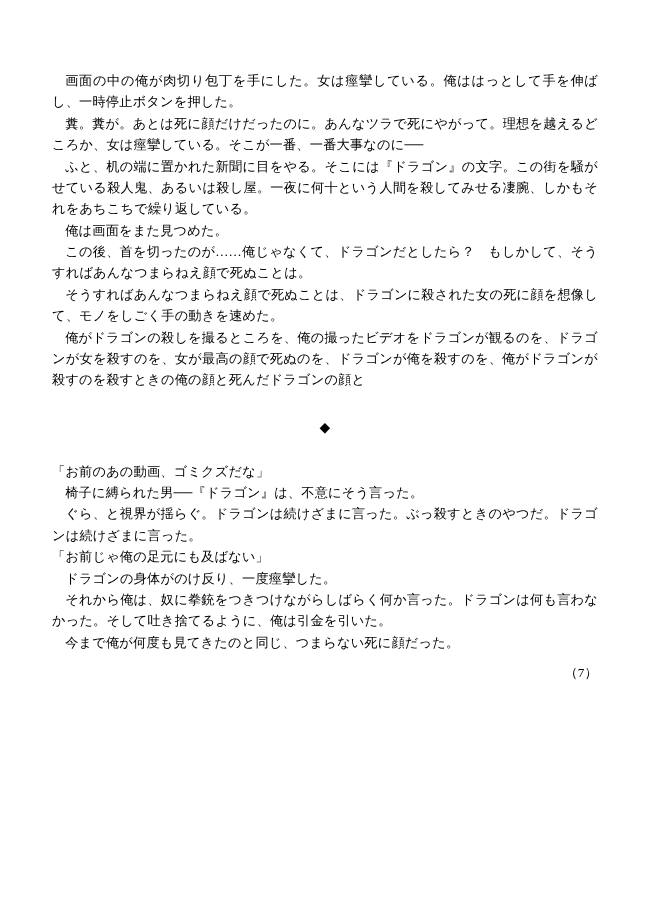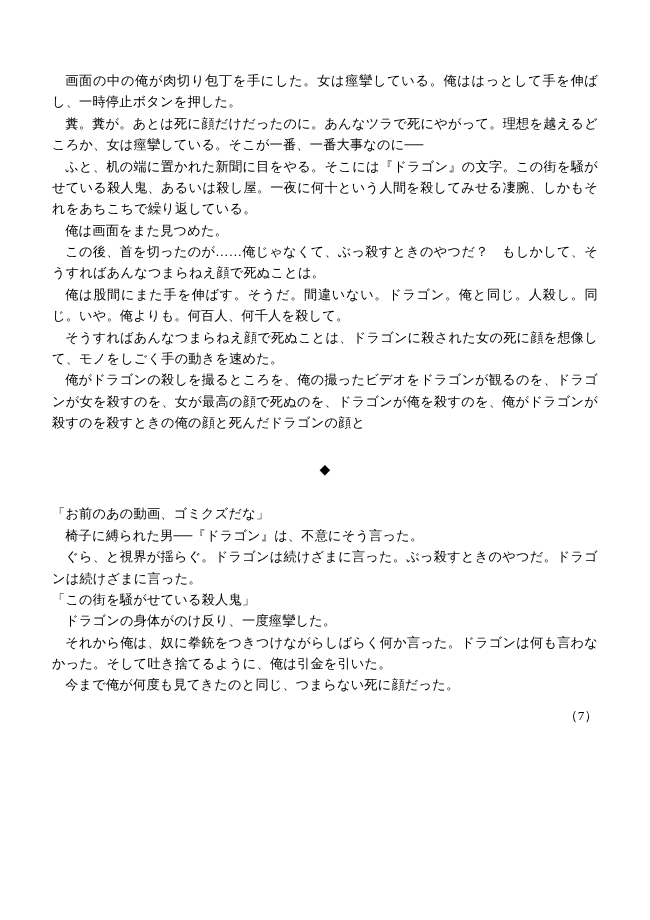--- a/index.html
+++ b/index.html
@@ -61,33 +61,32 @@
 </head>
 <body>
 
 <div class="page">
 
   <div class="body-text block-upper">
     <p class="para">画面の中の俺が肉切り包丁を手にした。女は痙攣している。俺ははっとして手を伸ばし、一時停止ボタンを押した。</p>
     <p class="para">糞。糞が。あとは死に顔だけだったのに。あんなツラで死にやがって。理想を越えるどころか、女は痙攣している。そこが一番、一番大事なのに──</p>
     <p class="para">ふと、机の端に置かれた新聞に目をやる。そこには『ドラゴン』の文字。この街を騒がせている殺人鬼、あるいは殺し屋。一夜に何十という人間を殺してみせる凄腕、しかもそれをあちこちで繰り返している。</p>
     <p class="para">俺は画面をまた見つめた。</p>
-    <p class="para">この後、首を切ったのが……俺じゃなくて、ぶっ殺すときのやつだ？　もしかして、そうすればあんなつまらねえ顔で死ぬことは。</p>
-    <p class="para">俺は股間にまた手を伸ばす。そうだ。間違いない。ドラゴン。俺と同じ。人殺し。同じ。いや。俺よりも。何百人、何千人を殺して。</p>
+    <p class="para">この後、首を切ったのが……俺じゃなくて、ドラゴンだとしたら？　もしかして、そうすればあんなつまらねえ顔で死ぬことは。</p>
     <p class="para">そうすればあんなつまらねえ顔で死ぬことは、ドラゴンに殺された女の死に顔を想像して、モノをしごく手の動きを速めた。</p>
     <p class="para">俺がドラゴンの殺しを撮るところを、俺の撮ったビデオをドラゴンが観るのを、ドラゴンが女を殺すのを、女が最高の顔で死ぬのを、ドラゴンが俺を殺すのを、俺がドラゴンが殺すのを殺すときの俺の顔と死んだドラゴンの顔と</p>
   </div>
 
   <div class="divider">◆</div>
 
   <div class="body-text block-lower">
     <p class="para noindent">「お前のあの動画、ゴミクズだな」</p>
     <p class="para">椅子に縛られた男──『ドラゴン』は、不意にそう言った。</p>
     <p class="para">ぐら、と視界が揺らぐ。ドラゴンは続けざまに言った。ぶっ殺すときのやつだ。ドラゴンは続けざまに言った。</p>
-    <p class="para noindent">「この街を騒がせている殺人鬼」</p>
+    <p class="para noindent">「お前じゃ俺の足元にも及ばない」</p>
     <p class="para">ドラゴンの身体がのけ反り、一度痙攣した。</p>
     <p class="para">それから俺は、奴に拳銃をつきつけながらしばらく何か言った。ドラゴンは何も言わなかった。そして吐き捨てるように、俺は引金を引いた。</p>
     <p class="para">今まで俺が何度も見てきたのと同じ、つまらない死に顔だった。</p>
     <div class="pagenum">
       <span>（7）</span>
     </div>
   </div>
 
 </div>
 

